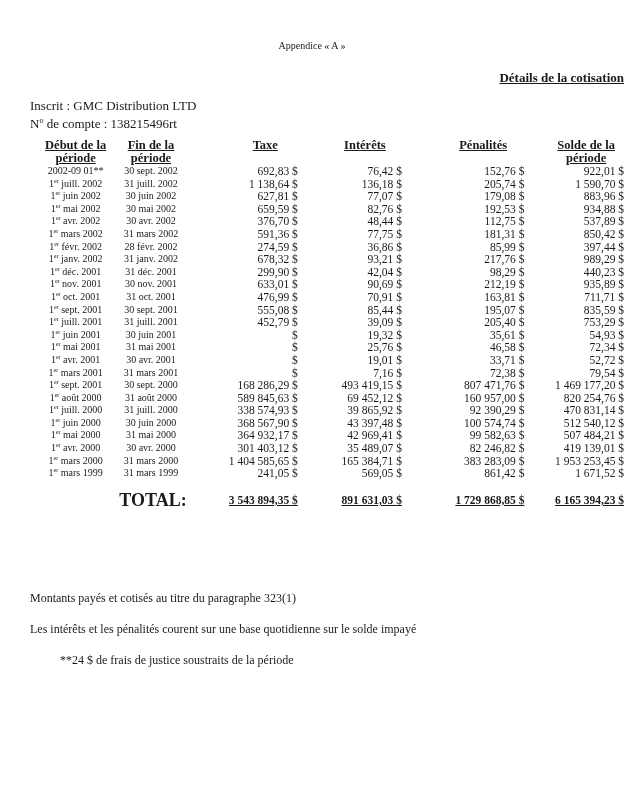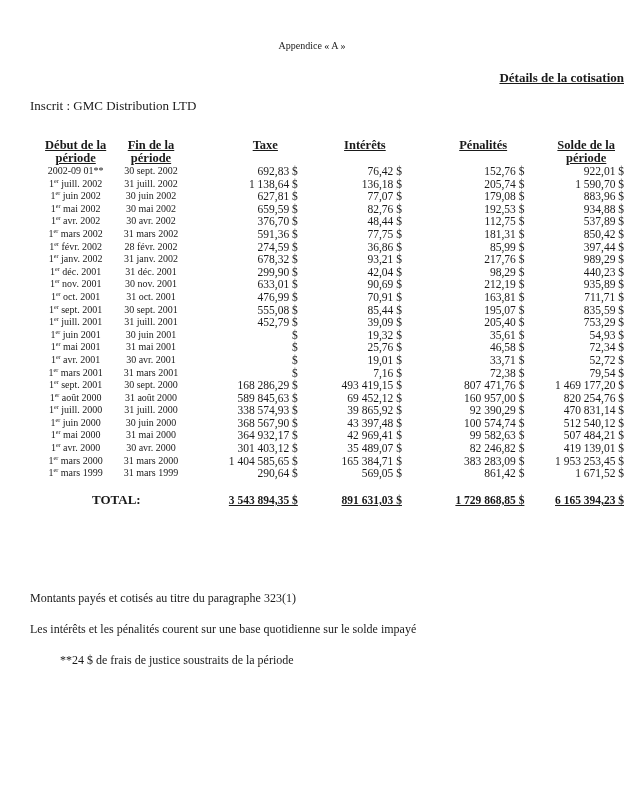--- a/index.html
+++ b/index.html
@@ -25,34 +25,35 @@
     .c-int { width: 100px; text-align: right; }
     .c-pen { width: 110px; text-align: right; }
     .c-bal { width: 100px; text-align: right; }
     th.c-tax { text-align: left; padding-left: 46px !important; }
     th.c-int { text-align: left; padding-left: 30px !important; }
     th.c-pen { text-align: left; padding-left: 40px !important; }
     th.c-bal { text-align: left; padding-left: 24px !important; }
     .c-start sup { font-size: 6px; vertical-align: super; line-height: 0; }
     tr.total td { padding-top: 14px; font-weight: bold; font-size: 11.5px; }
     tr.total td.amt span { text-decoration: underline; }
-    tr.total td.lbl { text-align: center; padding-left: 10px; font-size: 13px; }
+    tr.total td.lbl { text-align: right; padding-left: 10px; font-size: 18px; }
 
     .notes { position: absolute; top: 574px; left: 30px; font-size: 12px; }
     .notes p { margin: 17px 0 12px 0; line-height: 14px; }
     .notes p.indent { padding-left: 30px; }
   </style>
 </head>
 <body>
 
 <div class="appendix">Appendice « A »</div>
 <div class="title"><span>Détails de la cotisation</span></div>
 
 <div class="info">
   <div>Inscrit : GMC Distribution LTD</div>
+  <div><span>N</span><sup>o</sup><span> de compte : 138215496rt</span></div>
 </div>
 
 <table class="details">
   <thead>
     <tr>
       <th class="c-start"><span>Début de la</span><br><span>période</span></th>
       <th class="c-end"><span>Fin de la</span><br><span>période</span></th>
       <th class="c-tax">Taxe</th>
       <th class="c-int">Intérêts</th>
       <th class="c-pen">Pénalités</th>
@@ -248,21 +249,21 @@
         <td class="c-start"><span>1</span><sup>er</sup><span> mars 2000</span></td>
         <td class="c-end">31 mars 2000</td>
         <td class="c-tax">1 404 585,65 $</td>
         <td class="c-int">165 384,71 $</td>
         <td class="c-pen">383 283,09 $</td>
         <td class="c-bal">1 953 253,45 $</td>
       </tr>
       <tr>
         <td class="c-start"><span>1</span><sup>er</sup><span> mars 1999</span></td>
         <td class="c-end">31 mars 1999</td>
-        <td class="c-tax">290,64 $</td>
+        <td class="c-tax">241,05 $</td>
         <td class="c-int">569,05 $</td>
         <td class="c-pen">861,42 $</td>
         <td class="c-bal">1 671,52 $</td>
       </tr>
     </tbody>
   <tfoot>
     <tr class="total">
       <td class="lbl" colspan="2">TOTAL:</td>
       <td class="c-tax amt"><span>3 543 894,35 $</span></td>
       <td class="c-int amt"><span>891 631,03 $</span></td>

